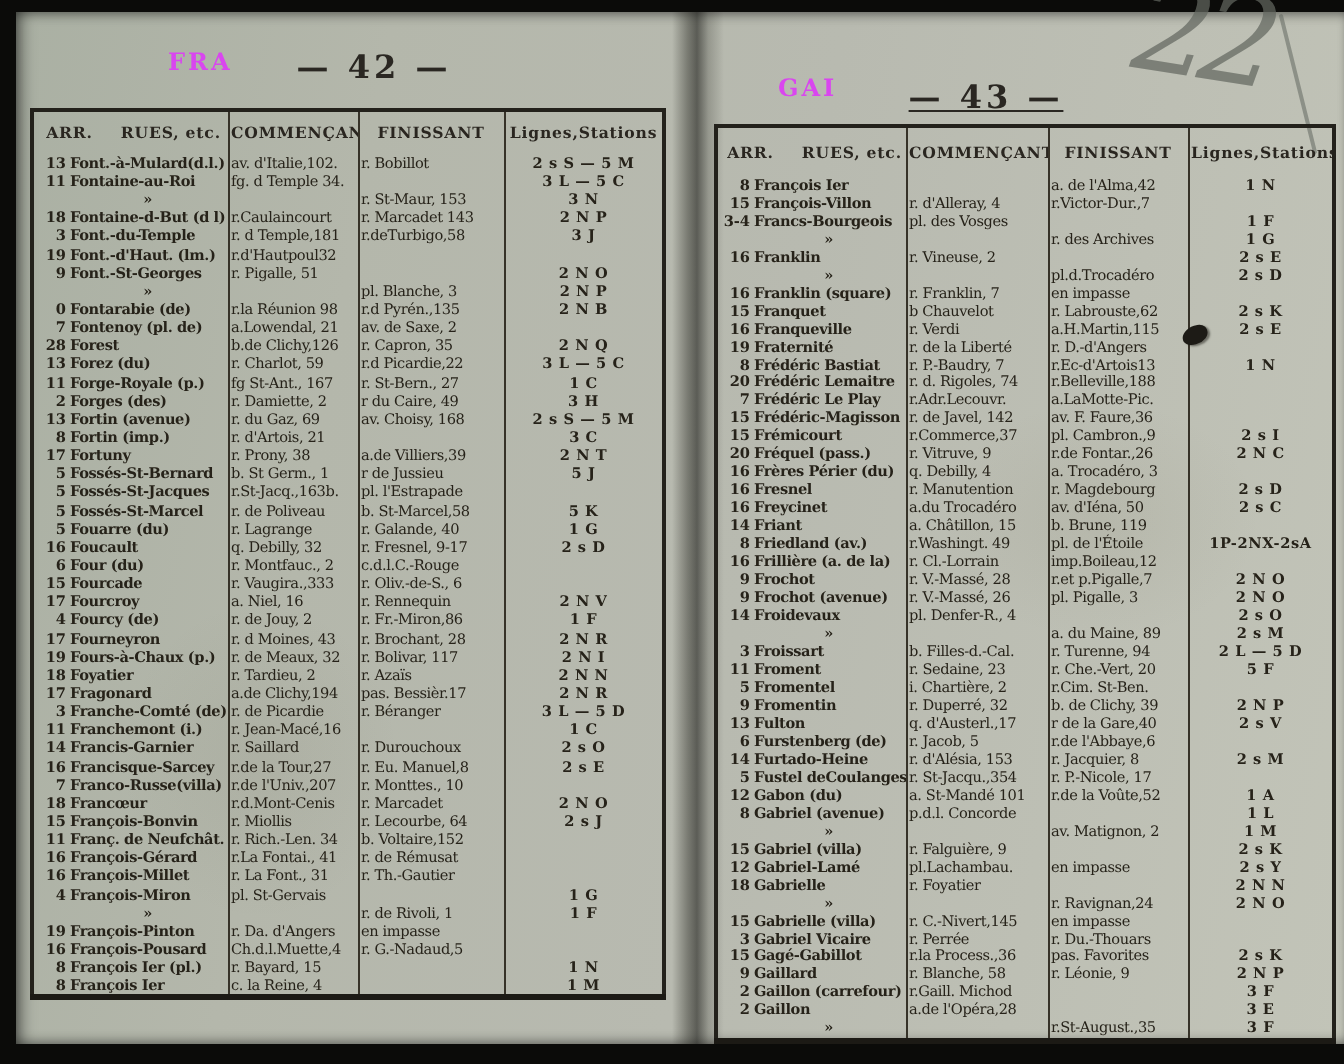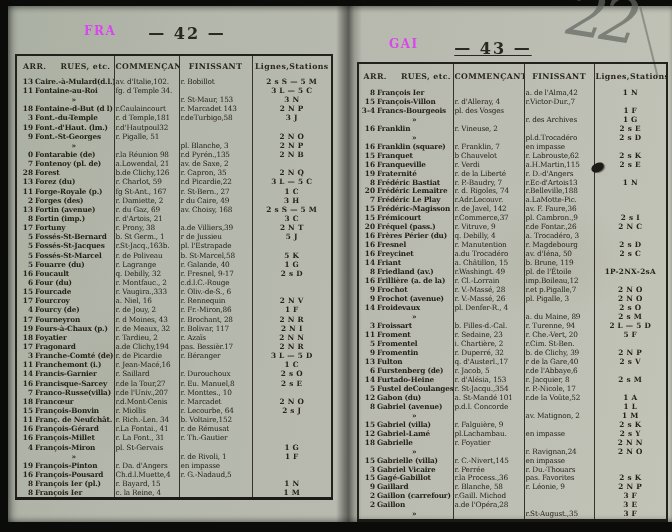--- a/index.html
+++ b/index.html
@@ -98,21 +98,21 @@
     <tr>
       <th class="h-arr-rues" colspan="2"><span class="h-arr">ARR.</span><span>RUES, etc.</span></th>
       <th class="hb">COMMENÇANT</th>
       <th class="hb">FINISSANT</th>
       <th class="hb">Lignes,Stations</th>
     </tr>
   </thead>
   <tbody id="tbody-left">
       <tr>
         <td class="ca">13</td>
-        <td class="cr">Caire.-à-Mulard(d.l.)</td>
+        <td class="cr">Font.-à-Mulard(d.l.)</td>
         <td class="cc">av. d'Italie,102.</td>
         <td class="cf">r. Bobillot</td>
         <td class="cl">2 s S — 5 M</td>
       </tr>
       <tr>
         <td class="ca">11</td>
         <td class="cr">Fontaine-au-Roi</td>
         <td class="cc">fg. d Temple 34.</td>
         <td class="cf"></td>
         <td class="cl">3 L — 5 C</td>

